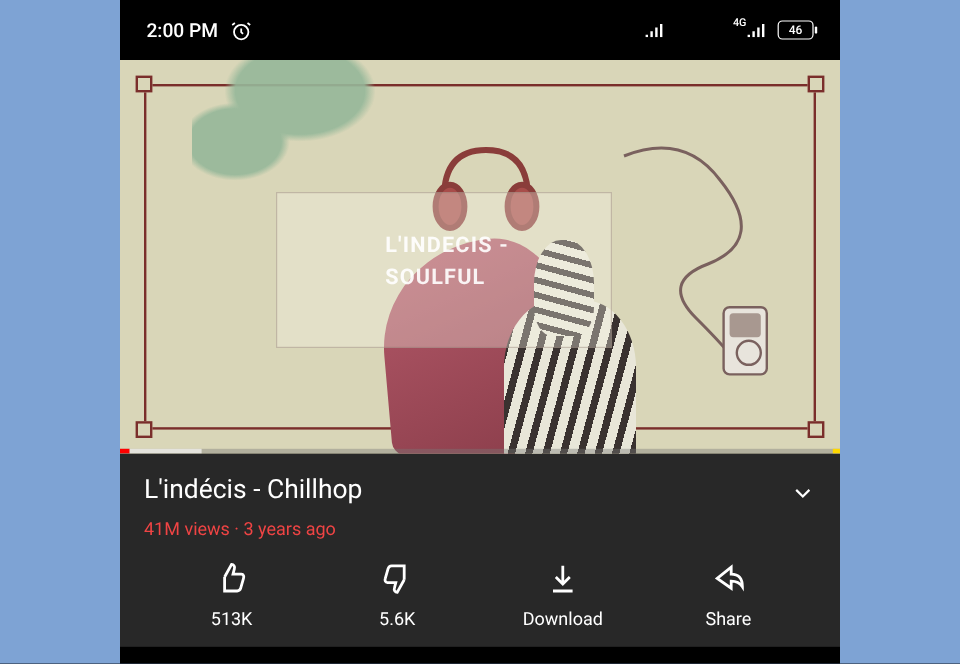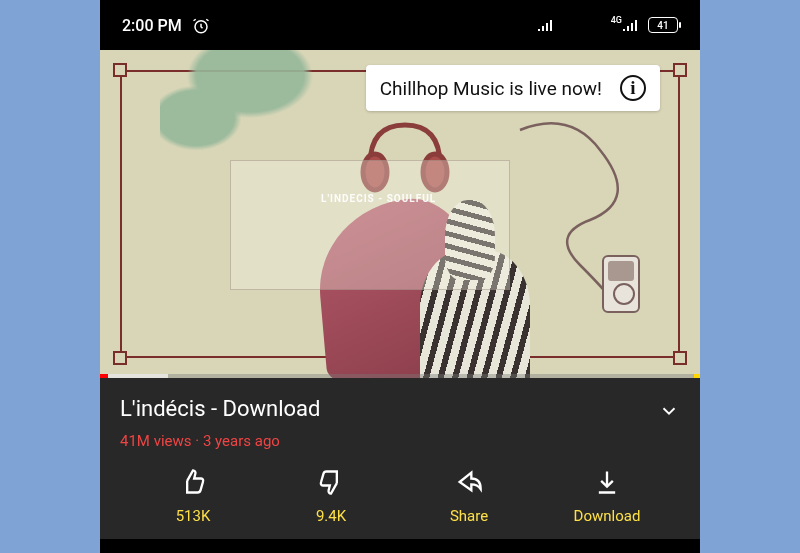--- a/index.html
+++ b/index.html
@@ -146,21 +146,21 @@
     position: absolute;
     left: 130px; top: 110px;
     width: 280px; height: 130px;
     background: rgba(245,243,230,0.35);
     border: 1px solid rgba(140,120,110,0.4);
     padding: 30px 20px 20px 90px;
     color: rgba(255,255,255,0.9);
     font-size: 12px;
     line-height: 1.5;
   }
-  .overlay-title { font-weight: 700; font-size: 10px; letter-spacing: 1px; }
+  .overlay-title { font-weight: 700; font-size: 18px; letter-spacing: 1px; }
   .live-banner {
     position: absolute;
     right: 40px; top: 15px;
     background: #fff;
     border-radius: 4px;
     padding: 10px 14px;
     display: flex;
     align-items: center;
     gap: 18px;
     font-size: 19px;
@@ -204,21 +204,21 @@
     display: flex;
     justify-content: space-around;
     margin-top: 18px;
     padding: 0 4px;
   }
   .action {
     display: flex;
     flex-direction: column;
     align-items: center;
     gap: 7px;
-    color: #fde047;
+    color: #ffffff;
     font-size: 15px;
     min-width: 80px;
   }
   .action svg { width: 28px; height: 28px; }
 </style>
 </head>
 <body>
 
 <div class="phone">
 
@@ -239,21 +239,21 @@
             <path fill="#fff" d="M1 12h2v2H1zM5 9h2v5H5zM9 6h2v8H9zM13 3h2v11h-2z"></path>
           </svg>
       </span>
       <span style="font-size:9px;position:relative;top:-5px;margin-left:48px;">4G</span>
       <span style="margin-left:-8px">
         <svg width="18" height="14" viewBox="0 0 18 14">
             <path fill="#fff" d="M1 12h2v2H1zM5 9h2v5H5zM9 6h2v8H9zM13 3h2v11h-2z"></path>
           </svg>
       </span>
       <span class="battery-box">
-        <span>41</span>
+        <span>46</span>
       </span>
     </div>
   </div>
 
   <div class="video-area">
     <div class="video-frame"></div>
     <div class="corner tl"></div>
     <div class="corner tr"></div>
     <div class="corner bl"></div>
     <div class="corner br"></div>
@@ -272,35 +272,31 @@
       <svg viewBox="0 0 140 180" fill="none" stroke="#7a615e" stroke-width="2.5">
         <path d="M10 10 Q60 -10 90 30 Q130 80 80 100 Q40 115 70 145 Q90 165 98 175"></path>
       </svg>
     </div>
     <div class="ipod"></div>
 
     <div class="overlay-card">
       <div class="overlay-title">L'INDECIS - SOULFUL</div>
     </div>
 
-    <div class="live-banner">
-      <span>Chillhop Music is live now!</span>
-      <span class="info-circle">i</span>
-    </div>
 
     <div class="progress-bar">
       <div class="progress-red"></div>
       <div class="progress-buf"></div>
       <div class="progress-end"></div>
     </div>
   </div>
 
   <div class="info-panel">
     <div class="title-row">
-      <div class="video-title">L'indécis - Download</div>
+      <div class="video-title">L'indécis - Chillhop</div>
       <span class="chevron">
         <svg width="22" height="22" viewBox="0 0 24 24" fill="none" stroke="#fff" stroke-width="2">
             <path d="M6 9l6 6 6-6"></path>
           </svg>
       </span>
     </div>
     <div class="meta">
       <span>41M views</span><span> · </span><span>3 years ago</span>
     </div>
 
@@ -312,34 +308,34 @@
             </svg>
         </span>
         <span>513K</span>
       </div>
       <div class="action">
         <span>
           <svg viewBox="0 0 24 24" fill="none" stroke="#fff" stroke-width="2">
               <path d="M17 2v11M17 13l-5 9c-1.5 0-2.5-1.5-2-3l1-4H5c-1.5 0-2-1.5-1.5-3l2-7c.3-1 1-2 2.5-2H17"></path>
             </svg>
         </span>
-        <span>9.4K</span>
+        <span>5.6K</span>
+      </div>
+      <div class="action">
+        <span>
+          <svg viewBox="0 0 24 24" fill="none" stroke="#fff" stroke-width="2">
+              <path d="M12 3v13M7 11l5 5 5-5M5 21h14"></path>
+            </svg>
+        </span>
+        <span>Download</span>
       </div>
       <div class="action">
         <span>
           <svg viewBox="0 0 24 24" fill="none" stroke="#fff" stroke-width="2">
               <path d="M4 12l10-8v5c6 0 8 4 8 9-2-3-4-4-8-4v5L4 12z"></path>
             </svg>
         </span>
         <span>Share</span>
       </div>
-      <div class="action">
-        <span>
-          <svg viewBox="0 0 24 24" fill="none" stroke="#fff" stroke-width="2">
-              <path d="M12 3v13M7 11l5 5 5-5M5 21h14"></path>
-            </svg>
-        </span>
-        <span>Download</span>
-      </div>
     </div>
   </div>
 
 </div>
 
 </body></html>

